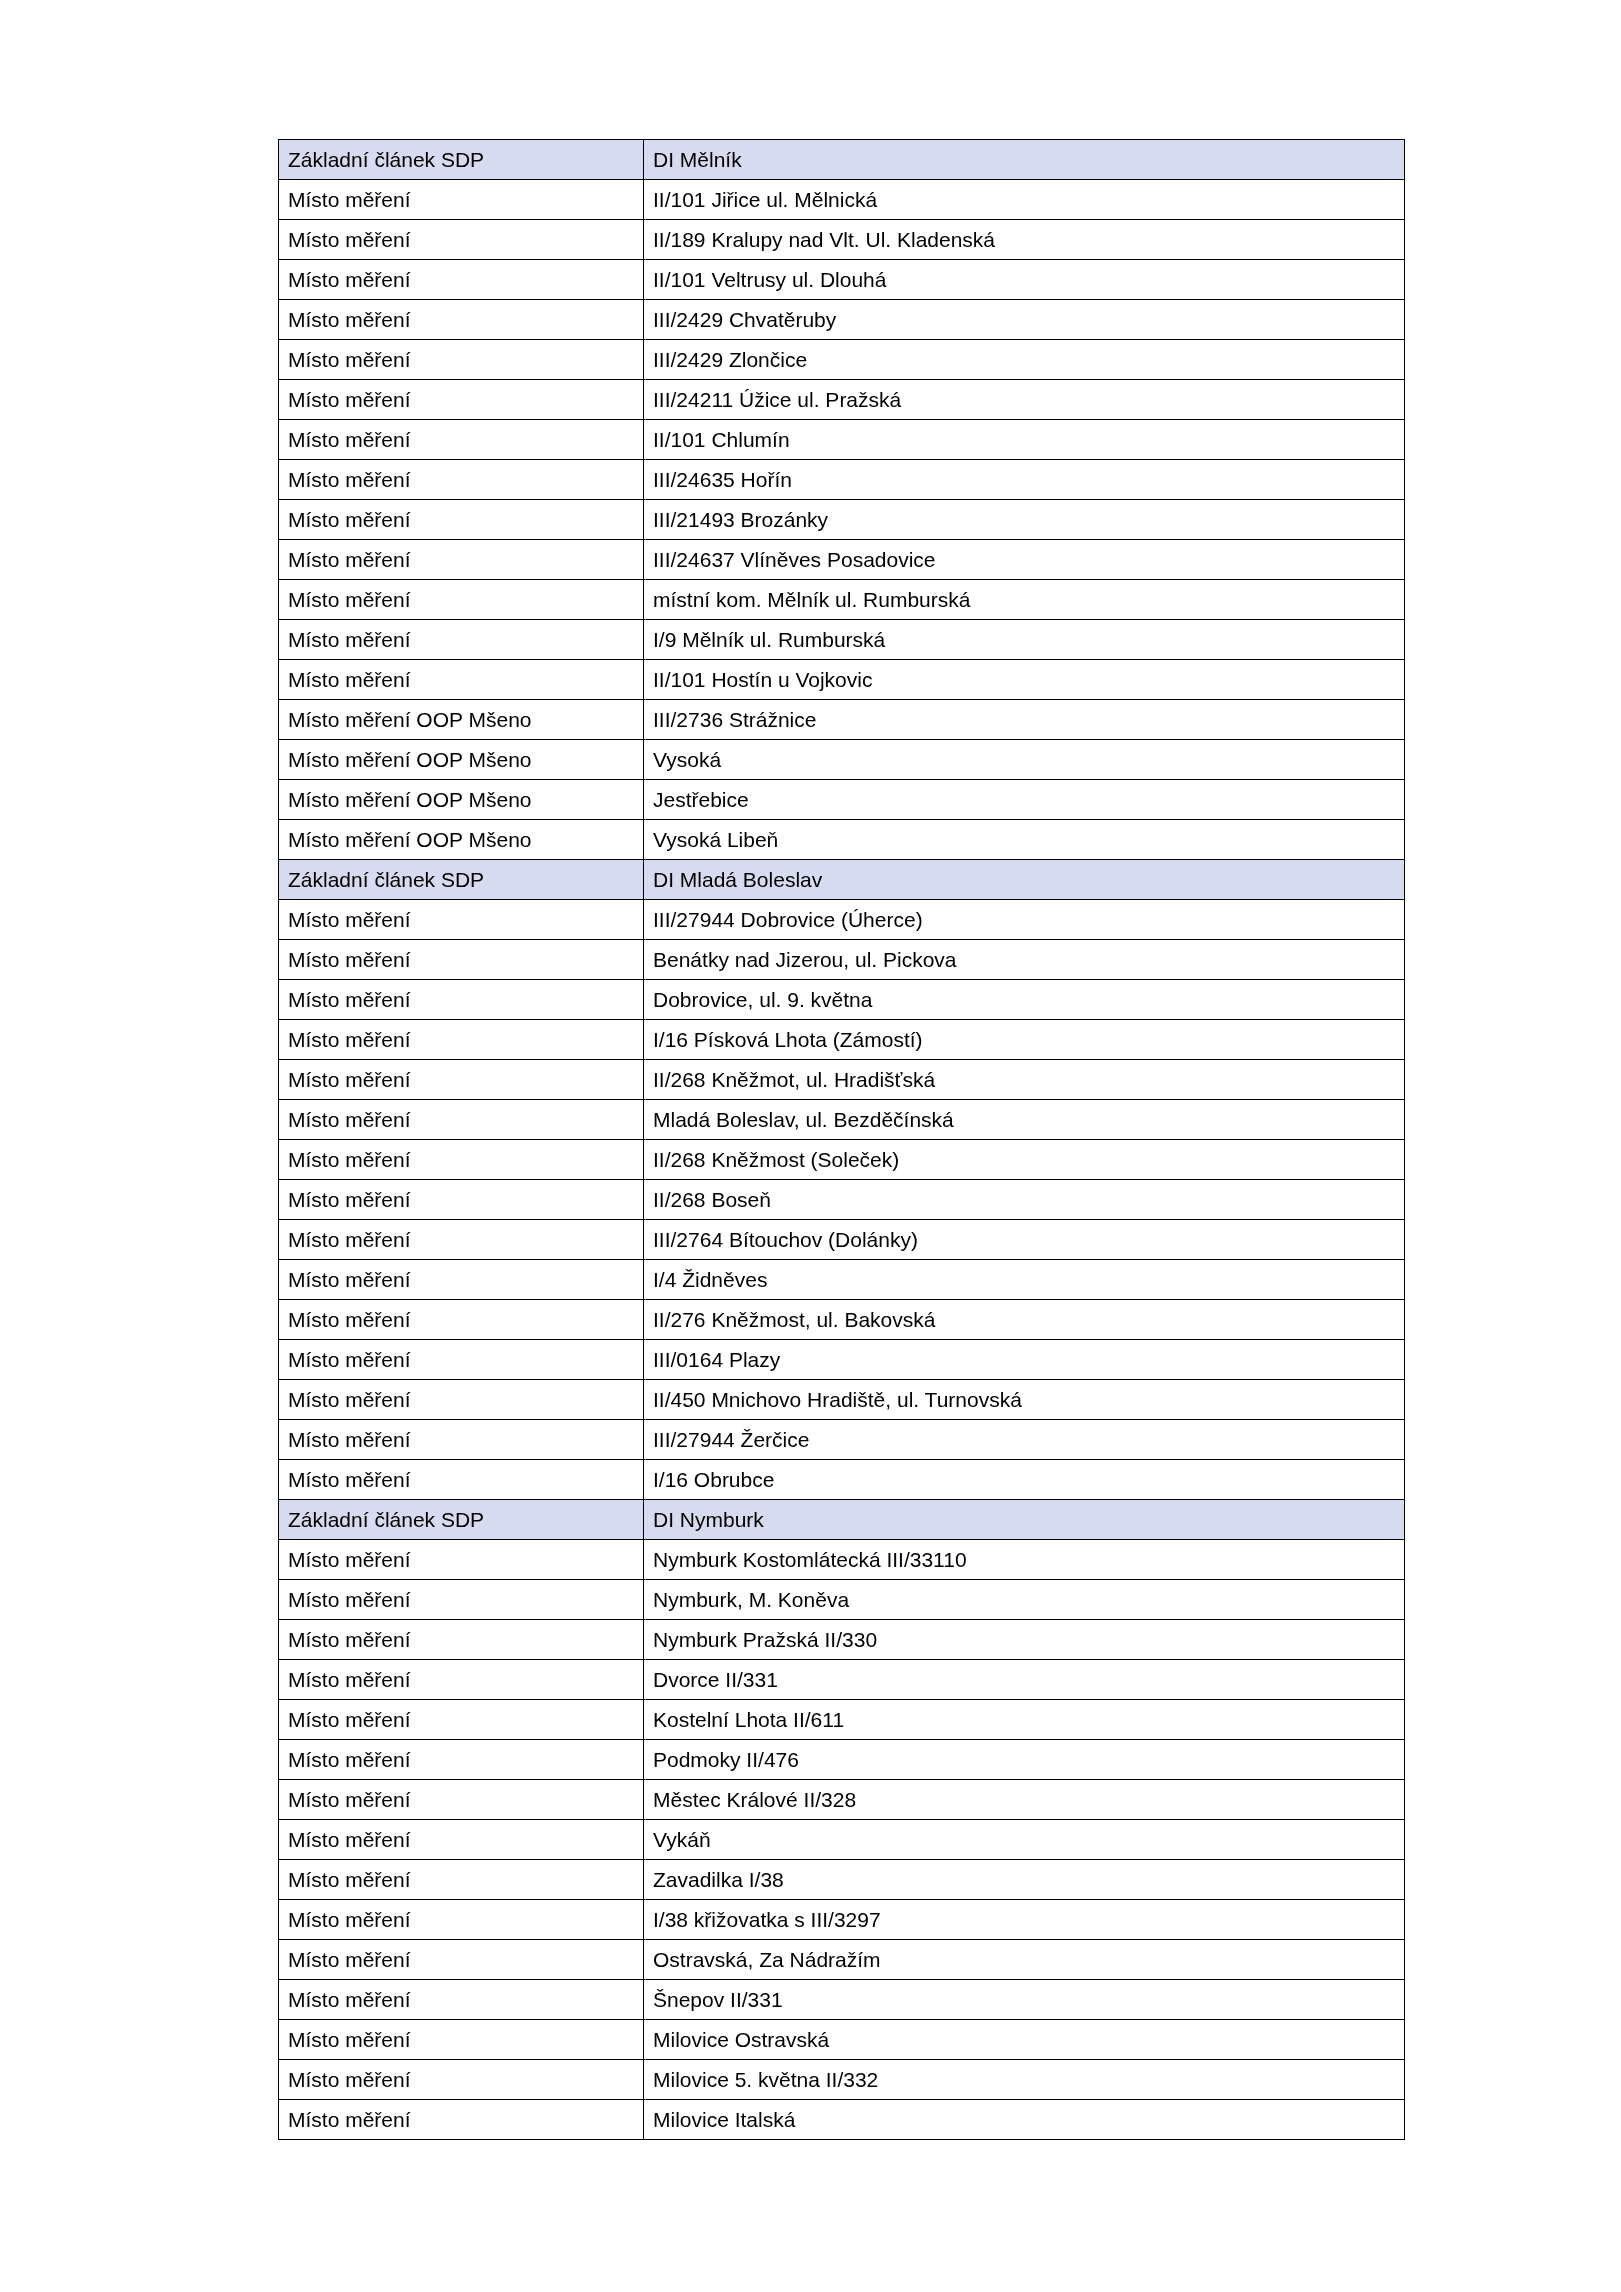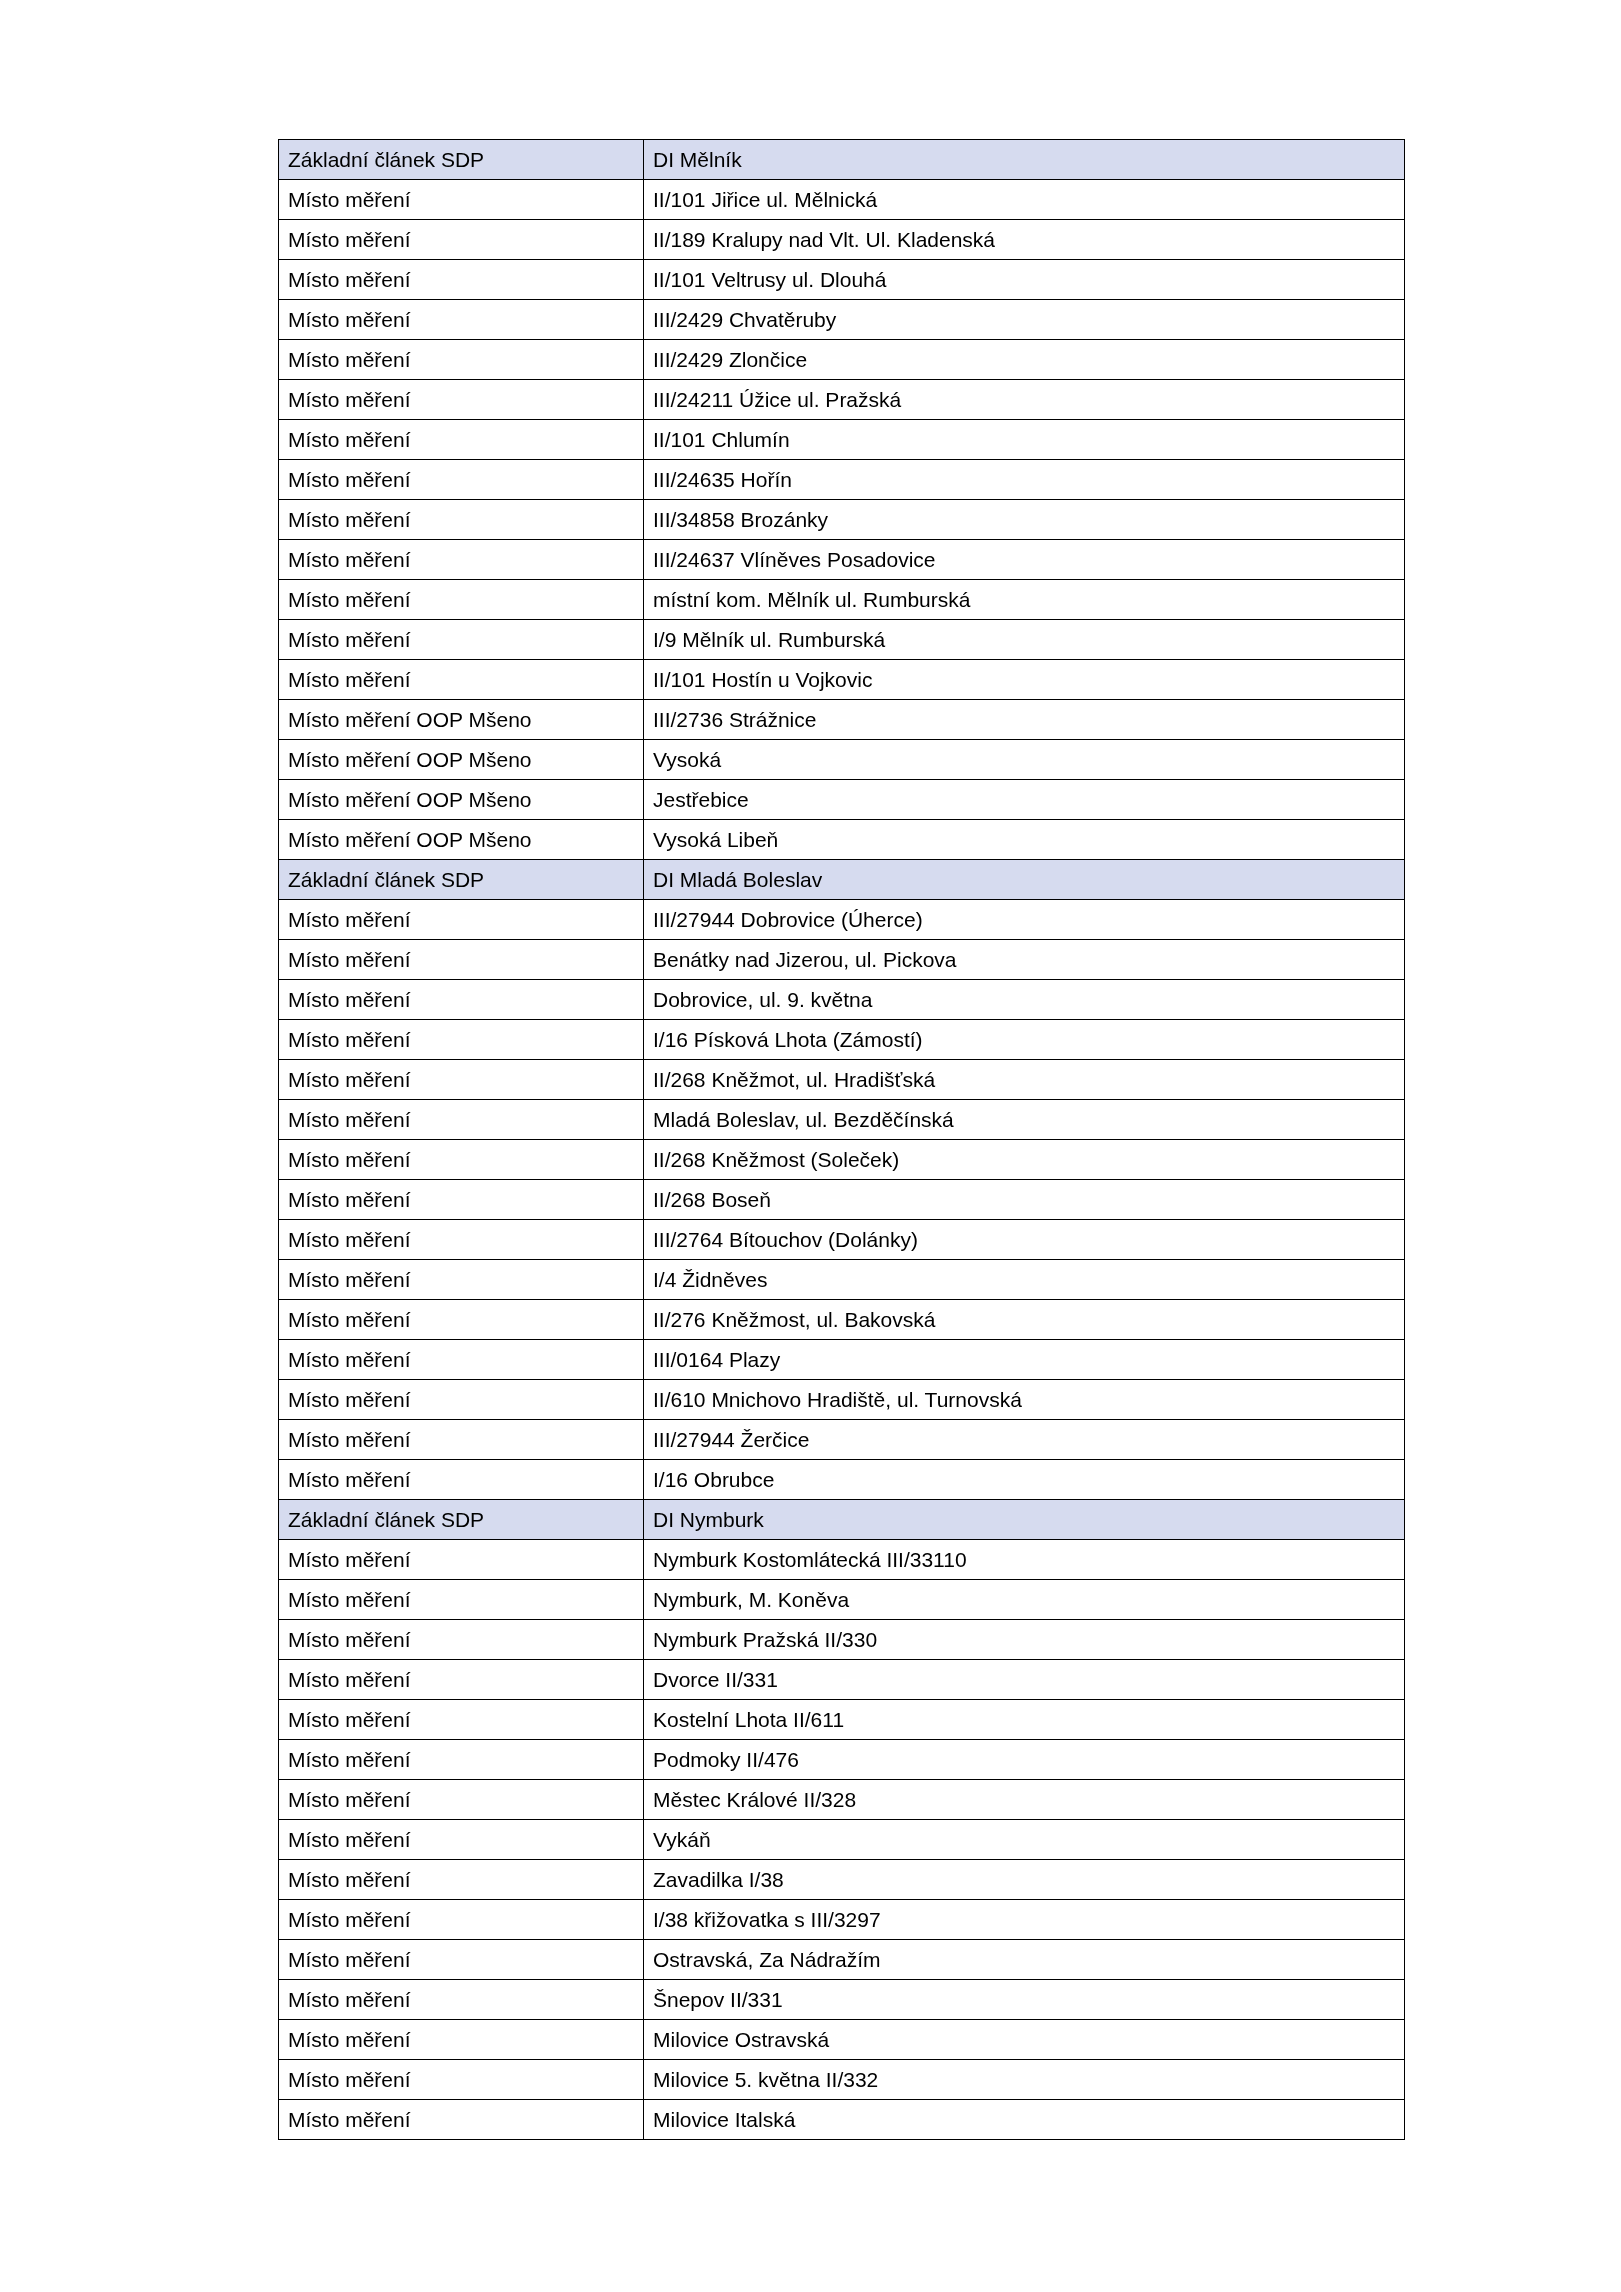--- a/index.html
+++ b/index.html
@@ -92,21 +92,21 @@
           <tr class="data-row">
             <td class="cell-label">Místo měření</td>
             <td class="cell-value">II/101 Chlumín</td>
           </tr>
           <tr class="data-row">
             <td class="cell-label">Místo měření</td>
             <td class="cell-value">III/24635 Hořín</td>
           </tr>
           <tr class="data-row">
             <td class="cell-label">Místo měření</td>
-            <td class="cell-value">III/34858 Brozánky</td>
+            <td class="cell-value">III/21493 Brozánky</td>
           </tr>
           <tr class="data-row">
             <td class="cell-label">Místo měření</td>
             <td class="cell-value">III/24637 Vlíněves Posadovice</td>
           </tr>
           <tr class="data-row">
             <td class="cell-label">Místo měření</td>
             <td class="cell-value">místní kom.  Mělník ul. Rumburská</td>
           </tr>
           <tr class="data-row">
@@ -180,21 +180,21 @@
           <tr class="data-row">
             <td class="cell-label">Místo měření</td>
             <td class="cell-value">II/276 Kněžmost, ul. Bakovská</td>
           </tr>
           <tr class="data-row">
             <td class="cell-label">Místo měření</td>
             <td class="cell-value">III/0164 Plazy</td>
           </tr>
           <tr class="data-row">
             <td class="cell-label">Místo měření</td>
-            <td class="cell-value">II/610 Mnichovo Hradiště, ul. Turnovská</td>
+            <td class="cell-value">II/450 Mnichovo Hradiště, ul. Turnovská</td>
           </tr>
           <tr class="data-row">
             <td class="cell-label">Místo měření</td>
             <td class="cell-value">III/27944 Žerčice</td>
           </tr>
           <tr class="data-row">
             <td class="cell-label">Místo měření</td>
             <td class="cell-value">I/16 Obrubce</td>
           </tr>
           <tr class="section-row">

